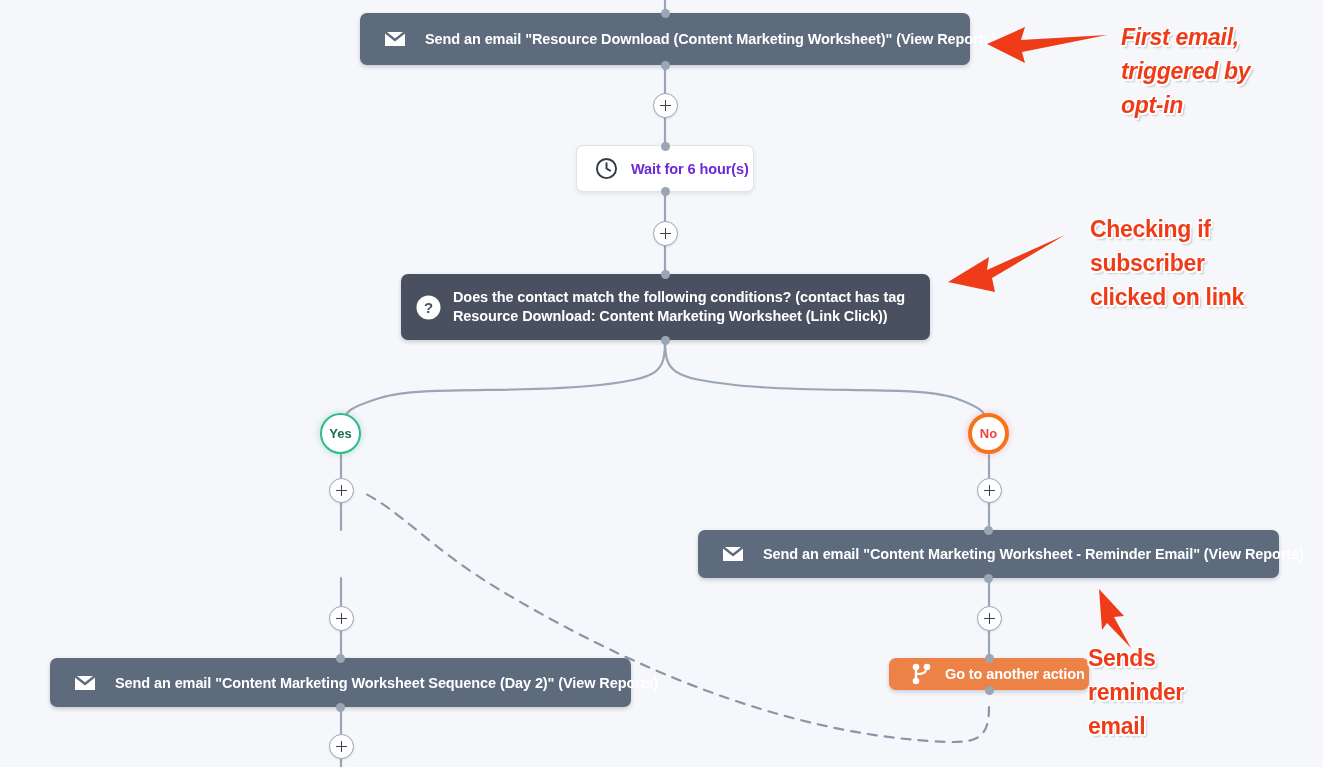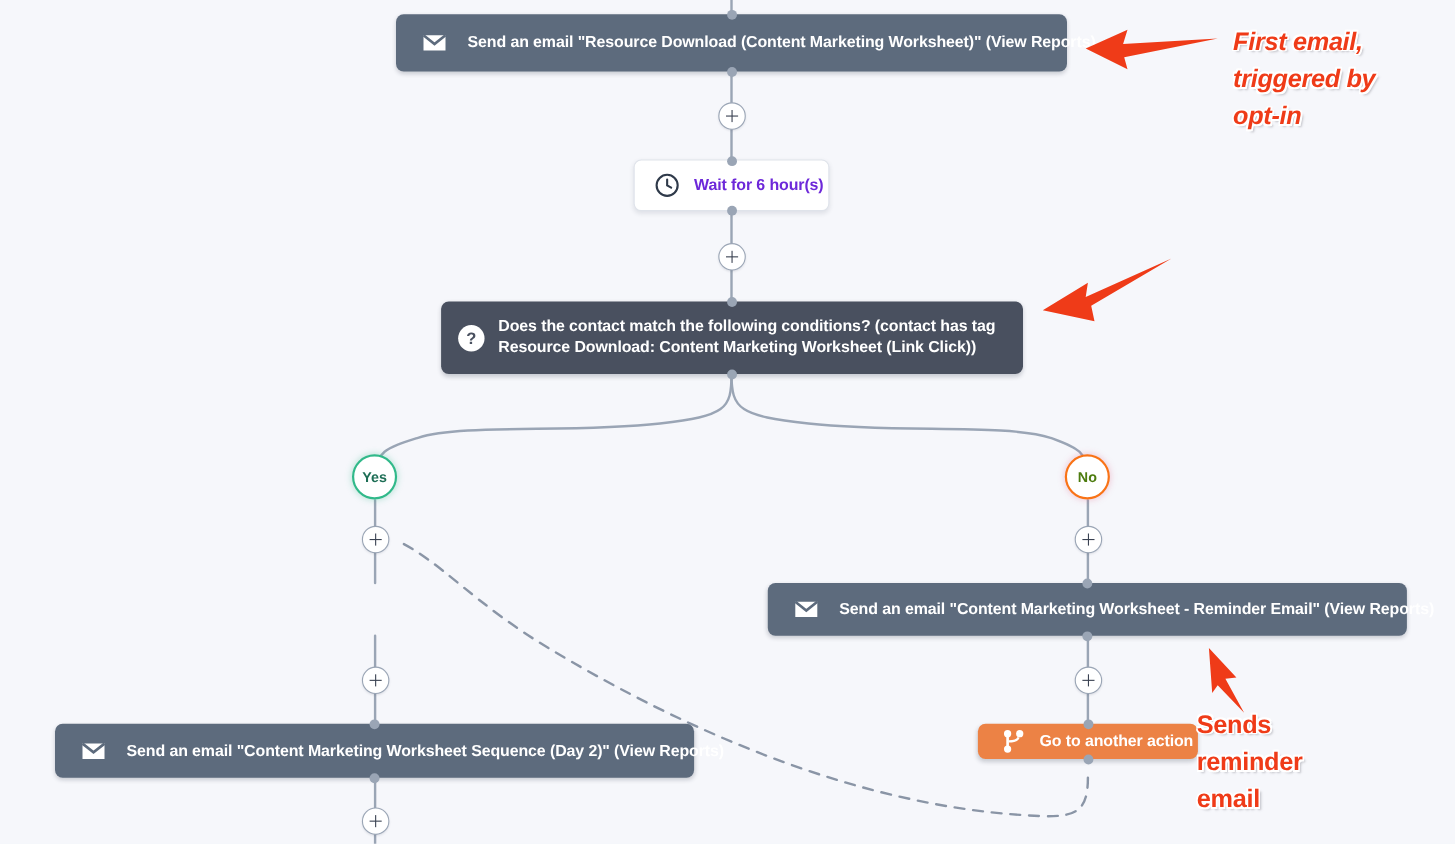--- a/index.html
+++ b/index.html
@@ -123,22 +123,22 @@
     justify-content: center;
     font-size: 13px;
     font-weight: bold;
   }
   .branch.yes {
     border: 2px solid #31b98a;
     color: #1d6e55;
     box-shadow: 0 0 7px rgba(49,185,138,0.38);
   }
   .branch.no {
-    border: 2px solid #f97316;
-    color: #4d7c0f;
+    border: 4px solid #f97316;
+    color: #ef4444;
     box-shadow: 0 0 7px rgba(224,82,124,0.35);
   }
 
   
   .anno {
     position: absolute;
     color: #ef3b18;
     font-weight: bold;
     font-size: 23px;
     line-height: 34px;
@@ -305,20 +305,25 @@
       <path d="M8 3 L33 30 L23 31 L40 62 L16 37 L11 44 Z" fill="#ef3b18"></path>
     </g>
   </svg>
 
   <div class="anno" style="left:1121px; top:20px;font-style:italic;">
     <div>First email,</div>
     <div>triggered by</div>
     <div>opt-in</div>
   </div>
 
+  <div class="anno" style="left:1090px; top:212px;">
+    <div>Checking if</div>
+    <div>subscriber</div>
+    <div>clicked on link</div>
+  </div>
 
   <div class="anno" style="left:1088px; top:641px;">
     <div>Sends</div>
     <div>reminder</div>
     <div>email</div>
   </div>
 
 </div>
 
 </body></html>

